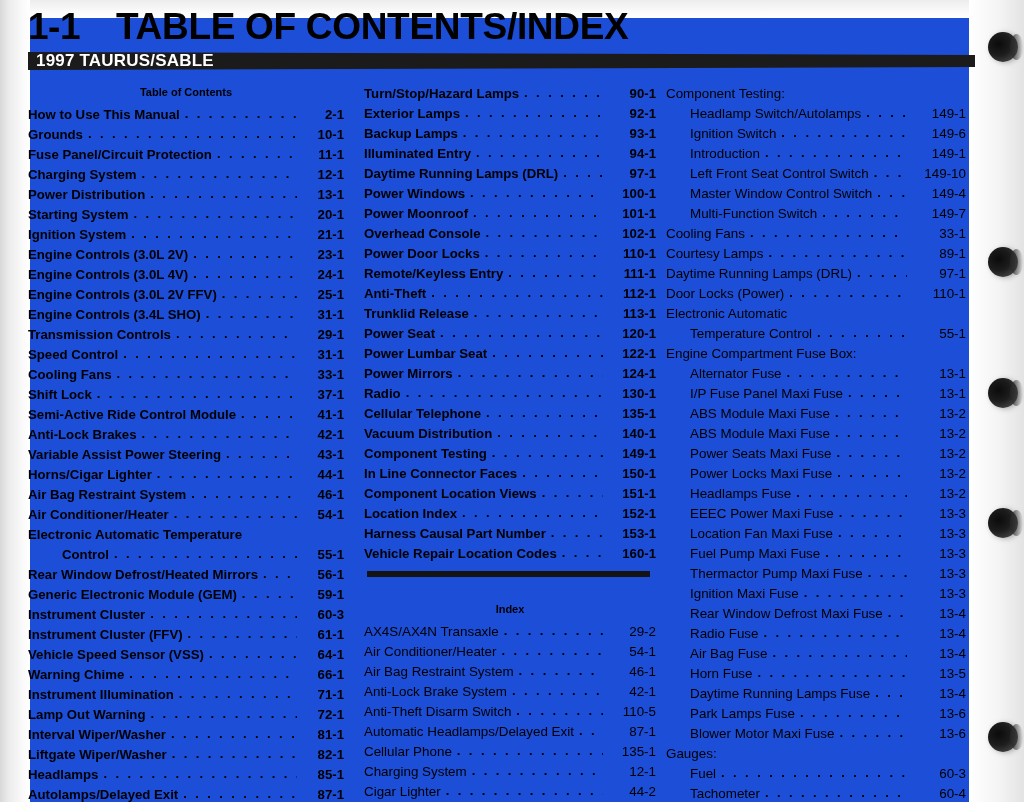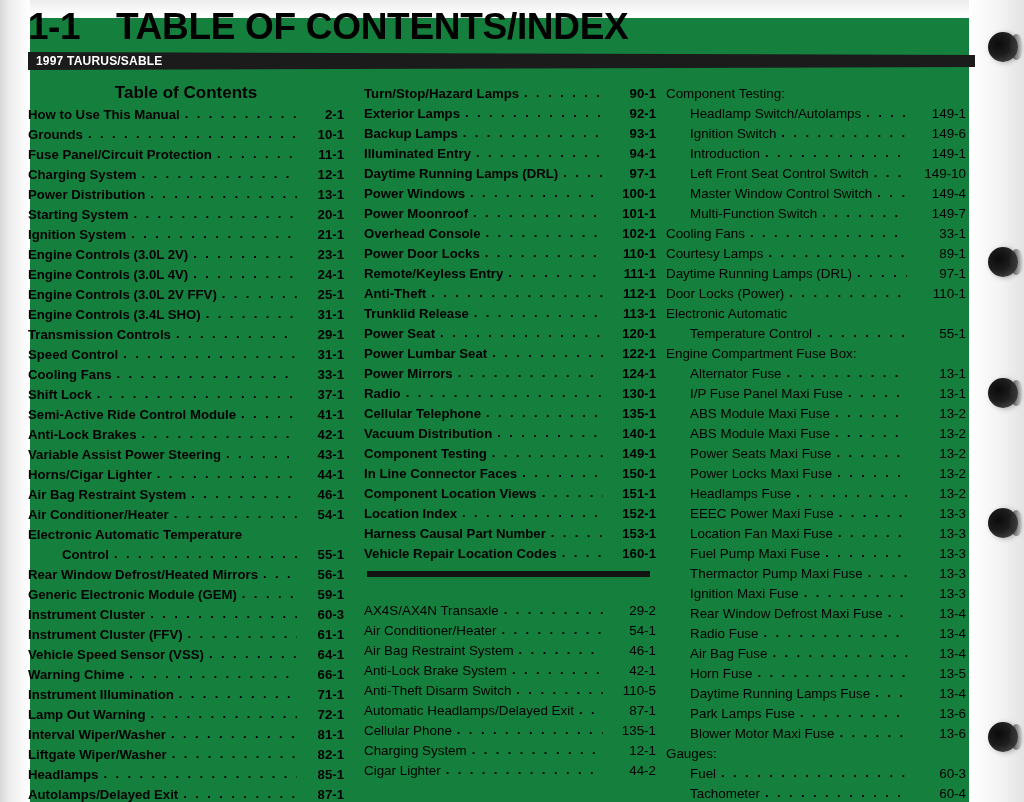--- a/index.html
+++ b/index.html
@@ -11,21 +11,21 @@
     width: 1024px;
     height: 802px;
     font-family: "Liberation Sans", sans-serif;
     color: #000000;
     overflow: hidden;
   }
   #page {
     position: relative;
     width: 1024px;
     height: 802px;
-    background: #15803d;
+    background: #1d4ed8;
     overflow: hidden;
   }
 
   
   .scan-left-shade {
     position: absolute;
     left: 0; top: 0;
     width: 30px; height: 802px;
     background: linear-gradient(to right, #d8d8d8 0%, #ececec 30%, #fafafa 75%, #ffffff 100%);
     pointer-events: none;
@@ -77,39 +77,39 @@
     top: 52px;
     width: 947px;
     height: 18px;
     background: #1b1b1b;
     clip-path: polygon(0 0, 100% 3px, 100% 15px, 0 100%);
   }
   .header-bar-text {
     position: absolute;
     left: 36px;
     top: 53px;
-    font-size: 12px;
+    font-size: 17px;
     font-weight: bold;
     color: #ffffff;
     letter-spacing: 0.2px;
     line-height: 16px;
   }
 
   
   .col {
     position: absolute;
     top: 84px;
   }
   .col1 { left: 28px;  width: 316px; }
   .col2 { left: 364px; width: 292px; }
   .col3 { left: 666px; width: 300px; }
 
   .col-heading {
     text-align: center;
-    font-size: 17px;
+    font-size: 11px;
     font-weight: bold;
     margin: 0 0 4px 0;
     line-height: 17px;
   }
   .col-heading.plain { font-weight: bold; }
 
   
   .entry {
     display: flex;
     align-items: baseline;
@@ -502,20 +502,21 @@
           <span class="epage">153-1</span>
         </div>
         <div class="entry">
           <span class="etitle">Vehicle Repair Location Codes</span>
           <span class="leader">. . . . . . . . . . . . . . . . . . . . . . . . . . . . . . . . . . . . . . . . . . . . . . . . . . . . . . . . . . . . </span>
           <span class="epage">160-1</span>
         </div>
       </div>
     <div class="section-rule"></div>
     <div class="index-gap"></div>
+    <div class="col-heading plain">Index</div>
     <div class="plainlist" id="col2-index-list">
         <div class="entry">
           <span class="etitle">AX4S/AX4N Transaxle</span>
           <span class="leader">. . . . . . . . . . . . . . . . . . . . . . . . . . . . . . . . . . . . . . . . . . . . . . . . . . . . . . . . . . . . </span>
           <span class="epage">29-2</span>
         </div>
         <div class="entry">
           <span class="etitle">Air Conditioner/Heater</span>
           <span class="leader">. . . . . . . . . . . . . . . . . . . . . . . . . . . . . . . . . . . . . . . . . . . . . . . . . . . . . . . . . . . . </span>
           <span class="epage">54-1</span>

